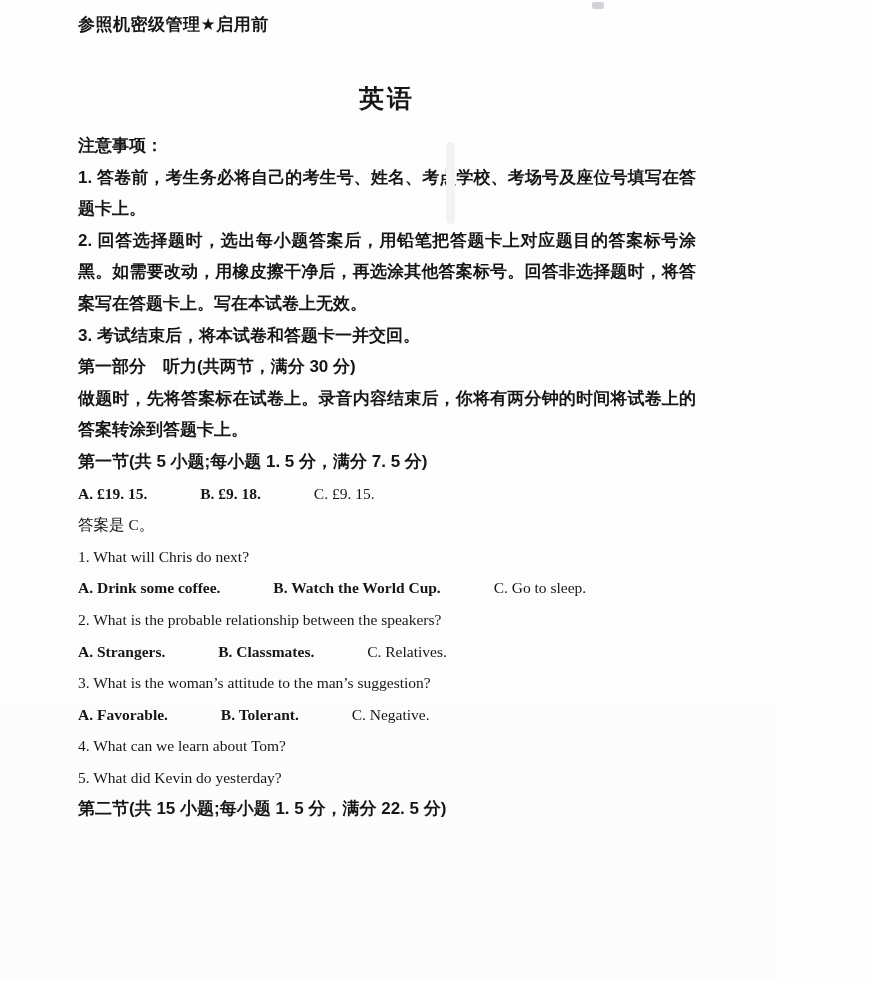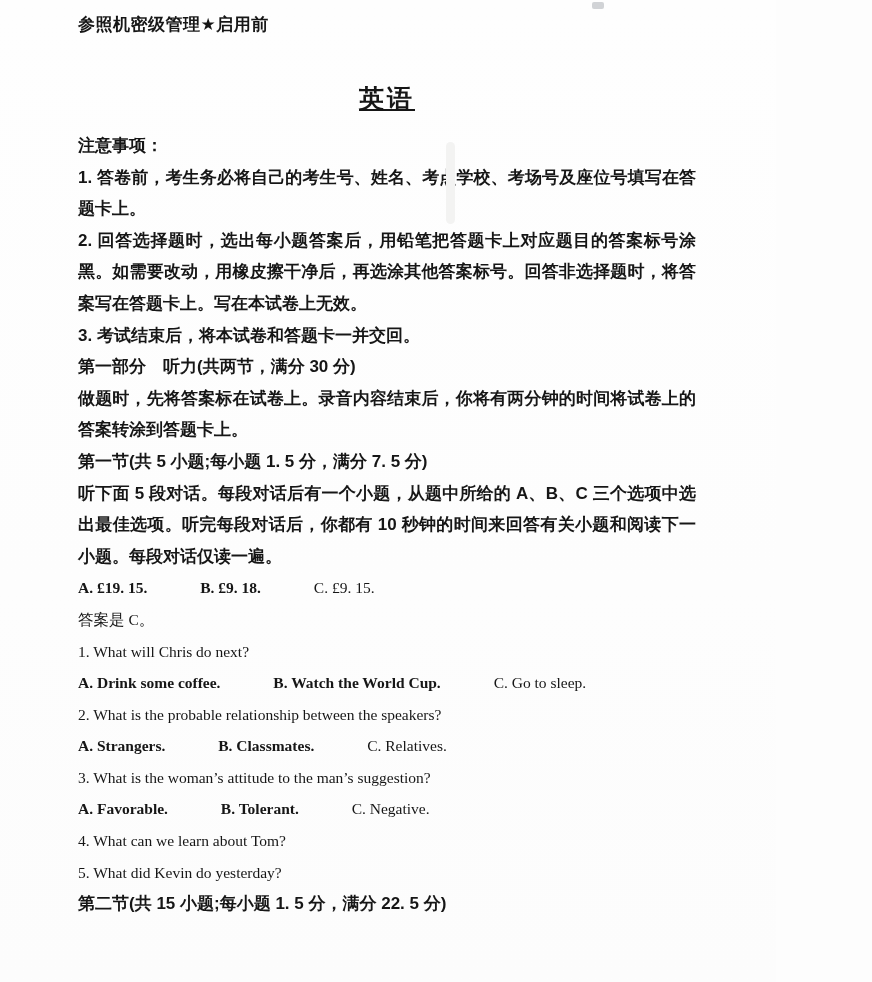--- a/index.html
+++ b/index.html
@@ -38,21 +38,20 @@
     letter-spacing: 0.5px;
   }
   .title {
     font-family: "Liberation Sans", "DejaVu Sans", sans-serif;
     font-weight: 700;
     font-size: 25px;
     text-align: center;
     margin: 44px 0 16px 0;
     line-height: 32px;
     letter-spacing: 3px;
-    text-decoration: underline;
   }
   .doc { margin-top: 8px; }
   .wrap { text-align: justify; }
   .opts .opt { display: inline-block; }
   .opts .opt:not(:last-child) { margin-right: 49px; font-weight: bold; }
   
   .smudge-top {
     position: absolute;
     left: 592px;
     top: 2px;
@@ -87,21 +86,20 @@
 
     <p class="cn">注意事项：</p>
     <p class="cn wrap">1. 答卷前，考生务必将自己的考生号、姓名、考点学校、考场号及座位号填写在答题卡上。</p>
     <p class="cn wrap">2. 回答选择题时，选出每小题答案后，用铅笔把答题卡上对应题目的答案标号涂黑。如需要改动，用橡皮擦干净后，再选涂其他答案标号。回答非选择题时，将答案写在答题卡上。写在本试卷上无效。</p>
     <p class="cn wrap">3. 考试结束后，将本试卷和答题卡一并交回。</p>
 
     <p class="cn">第一部分　听力(共两节，满分 30 分)</p>
     <p class="cn wrap">做题时，先将答案标在试卷上。录音内容结束后，你将有两分钟的时间将试卷上的答案转涂到答题卡上。</p>
 
     <p class="cn">第一节(共 5 小题;每小题 1. 5 分，满分 7. 5 分)</p>
-    <p class="cn wrap">听下面 5 段对话。每段对话后有一个小题，从题中所给的 A、B、C 三个选项中选出最佳选项。听完每段对话后，你都有 10 秒钟的时间来回答有关小题和阅读下一小题。每段对话仅读一遍。</p>
 
     <p class="en opts">
       <span class="opt">A. £19. 15.</span>
       <span class="opt">B. £9. 18.</span>
       <span class="opt">C. £9. 15.</span>
     </p>
     <p class="en">答案是 C。</p>
 
     <p class="en">1. What will Chris do next?</p>
     <p class="en opts">

